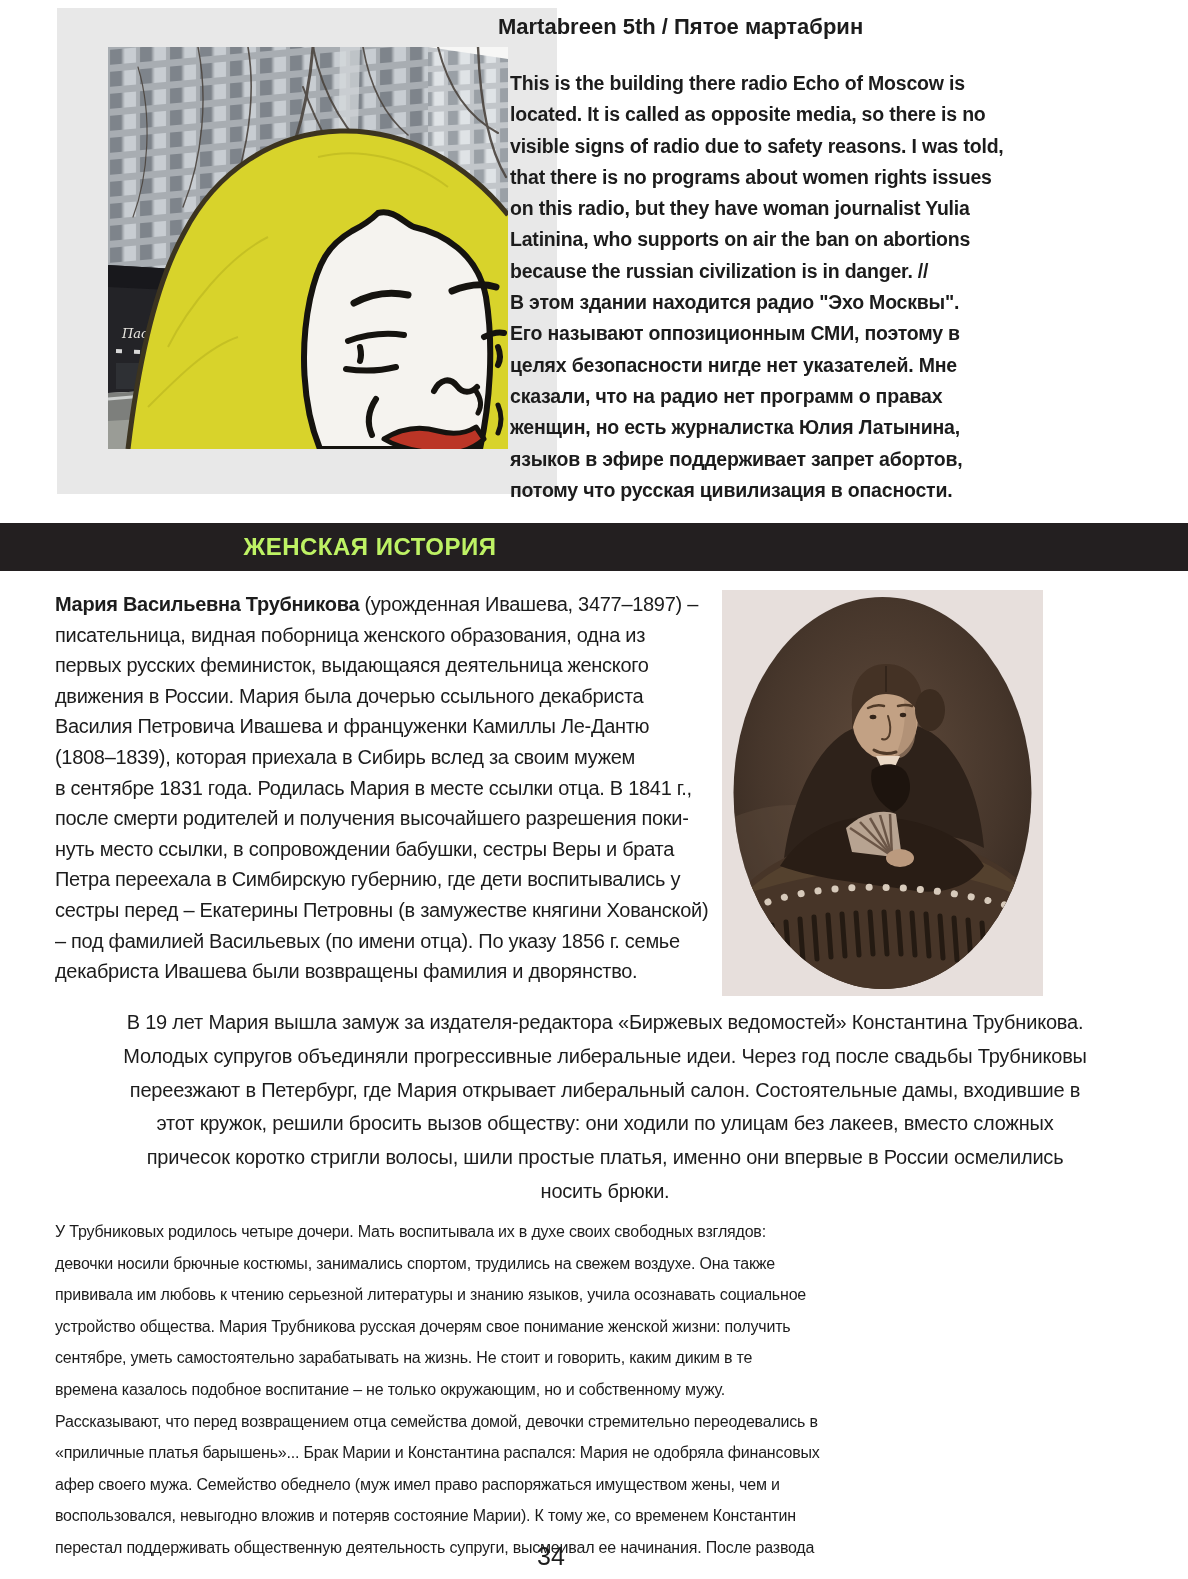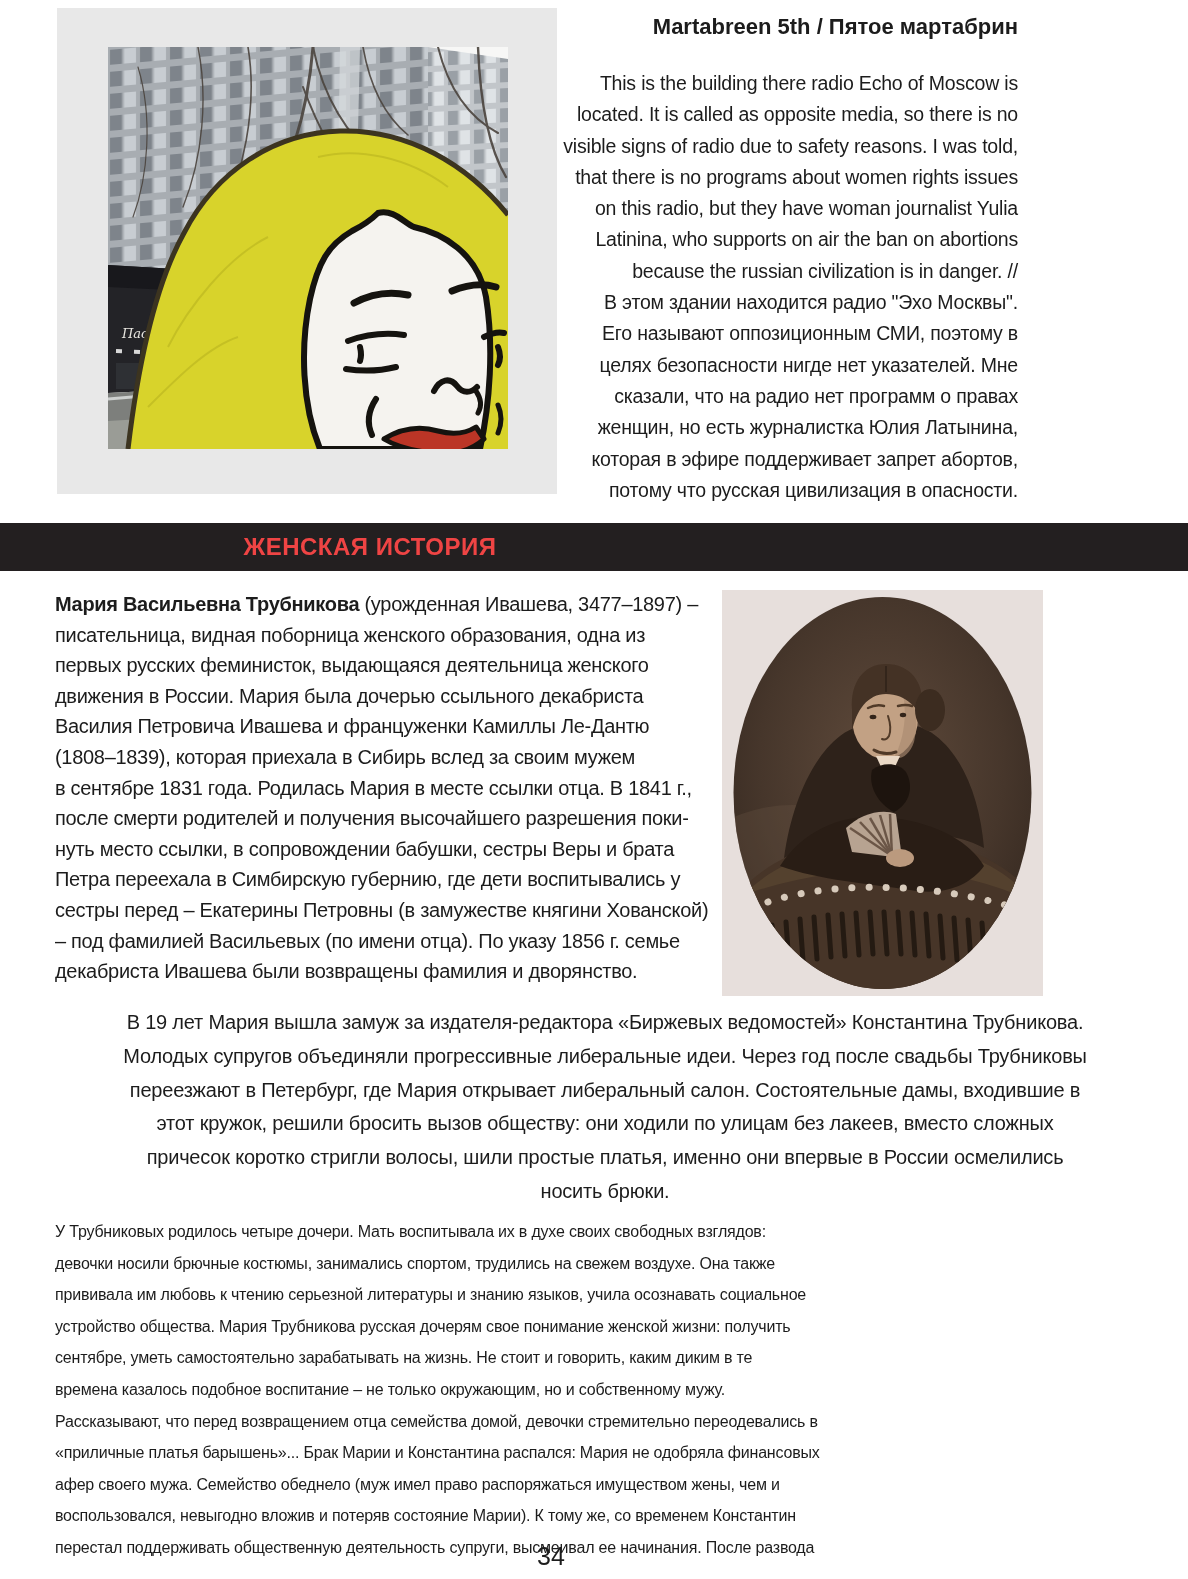--- a/index.html
+++ b/index.html
@@ -7,23 +7,23 @@
     position:relative;width:1188px;height:1579px;background:#ffffff;
     font-family:"Liberation Sans",sans-serif;color:#1c1c1c;overflow:hidden;
   }
   .tline{white-space:nowrap;}
 
   
   .photo-card{position:absolute;left:57px;top:8px;width:500px;height:486px;background:#e8e8e8;}
   .photo-card svg{position:absolute;left:51px;top:39px;width:400px;height:402px;display:block;}
 
   
-  .caption-col{position:absolute;left:498px;top:0;width:520px;height:515px;text-align:right;}
+  .caption-col{position:absolute;left:498px;top:0;width:520px;height:515px;text-align:left;}
   .caption-title{position:absolute;top:14px;left:0;width:100%;font-size:22px;font-weight:bold;}
-  .caption-lines{position:absolute;top:68px;left:0;width:100%;font-size:19.5px;line-height:31.3px;letter-spacing:-0.2px;}
+  .caption-lines{position:absolute;top:68px;left:12px;width:100%;font-size:19.5px;line-height:31.3px;letter-spacing:-0.2px;font-weight:bold;}
 
   
   .banner{position:absolute;left:0;top:523px;width:1188px;height:48px;}
   .banner-title{position:absolute;left:370px;top:50%;transform:translate(-50%,-50%);
     font-size:24px;font-weight:bold;letter-spacing:0.5px;white-space:nowrap;}
 
   
   .lead{position:absolute;left:55px;top:589px;width:672px;font-size:20px;line-height:30.6px;letter-spacing:-0.3px;}
   .lead .lead-bold{font-weight:bold;}
 
@@ -129,27 +129,27 @@
         <div class="tline">visible signs of radio due to safety reasons. I was told,</div>
         <div class="tline">that there is no programs about women rights issues</div>
         <div class="tline">on this radio, but they have woman journalist Yulia</div>
         <div class="tline">Latinina, who supports on air the ban on abortions</div>
         <div class="tline">because the russian civilization is in danger. //</div>
         <div class="tline">В этом здании находится радио "Эхо Москвы".</div>
         <div class="tline">Его называют оппозиционным СМИ, поэтому в</div>
         <div class="tline">целях безопасности нигде нет указателей. Мне</div>
         <div class="tline">сказали, что на радио нет программ о правах</div>
         <div class="tline">женщин, но есть журналистка Юлия Латынина,</div>
-        <div class="tline">которая в эфире поддерживает запрет абортов,</div>
+        <div class="tline">языков в эфире поддерживает запрет абортов,</div>
         <div class="tline">потому что русская цивилизация в опасности.</div>
       </div>
   </div>
 
   <div class="banner" style="background:#231f20;">
-    <span class="banner-title" style="color:#ef4444;">ЖЕНСКАЯ ИСТОРИЯ</span>
+    <span class="banner-title" style="color:#bef264;">ЖЕНСКАЯ ИСТОРИЯ</span>
   </div>
 
   <div class="lead">
     <div class="tline"><span class="lead-bold">Мария Васильевна Трубникова</span><span> (урожденная Ивашева, 3477–1897) –</span></div>
     <div>
         <div class="tline">писательница, видная поборница женского образования, одна из</div>
         <div class="tline">первых русских феминисток, выдающаяся деятельница женского</div>
         <div class="tline">движения в России. Мария была дочерью ссыльного декабриста</div>
         <div class="tline">Василия Петровича Ивашева и француженки Камиллы Ле-Дантю</div>
         <div class="tline">(1808–1839), которая приехала в Сибирь вслед за своим мужем</div>

